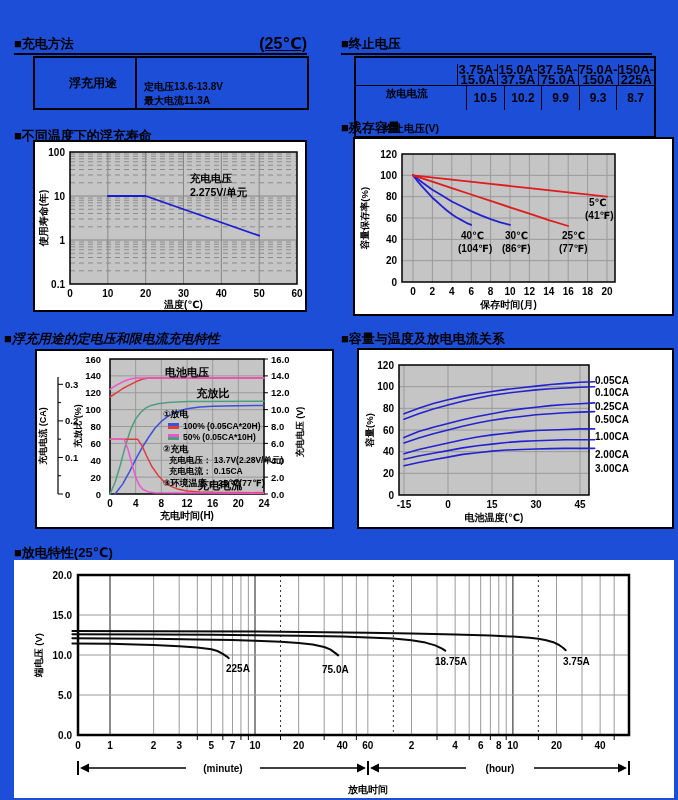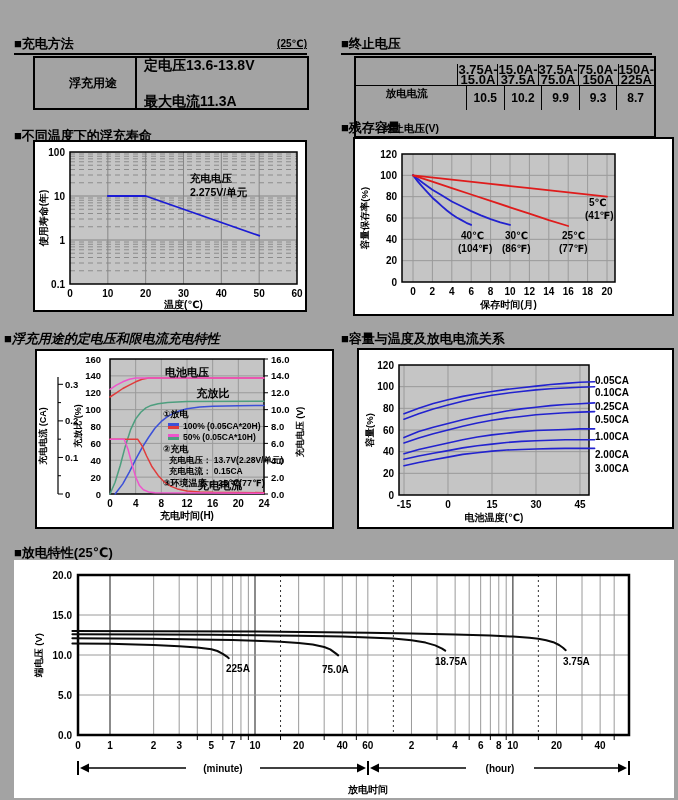--- a/index.html
+++ b/index.html
@@ -1,29 +1,29 @@
 <!DOCTYPE html>
 <html><head>
 <meta charset="utf-8">
 <style>
   html,body{margin:0;padding:0;background:#fff;}
-  .page{position:relative;width:678px;height:800px;background:#a3a3a3;
+  .page{position:relative;width:678px;height:800px;background:#1d4ed8;
         font-family:"Liberation Sans","DejaVu Sans",sans-serif;font-weight:bold;color:#000;}
   .hdr{position:absolute;display:flex;justify-content:space-between;align-items:flex-end;
        font-size:13px;line-height:16px;}
   .hdr.underlined{border-bottom:2px solid #000;padding-bottom:1px;}
-  .hdr .temp{font-size:10px;text-decoration:underline;}
+  .hdr .temp{font-size:16px;text-decoration:underline;}
   .panel{position:absolute;background:#fff;border:2px solid #000;}
   .noborder{border:none;}
   
   .t1{position:absolute;left:33px;top:56px;width:272px;height:50px;border:2px solid #000;display:flex;}
   .t1 .c1{width:84px;border-right:2px solid #000;display:flex;align-items:center;justify-content:center;
           font-size:12px;padding-left:16px;}
-  .t1 .c2{flex:1;display:flex;flex-direction:column;justify-content:space-between;padding-left:7px;
-          font-size:14px;line-height:14px;}
+  .t1 .c2{flex:1;display:flex;flex-direction:column;justify-content:flex-end;padding-left:7px;
+          font-size:10px;line-height:14px;}
   
   .t2{position:absolute;left:354px;top:56px;width:298px;border:2px solid #000;font-size:10.5px;}
   .t2r{display:flex;}
   .t2r + .t2r{border-top:1.5px solid #000;}
   .t2 .lab{width:110px;display:flex;align-items:center;justify-content:center;margin-top:36px;}
   .t2 .cell{flex:1;border-left:1.5px solid #000;display:flex;flex-direction:column;
             align-items:center;justify-content:center;font-size:13px;line-height:10px;padding:2px 0;margin-top:6px;}
   .t2 .val{flex:1;border-left:1.5px solid #000;display:flex;align-items:center;justify-content:center;
            font-size:12px;height:24px;}
   .t2 .hrow{height:27px;}

